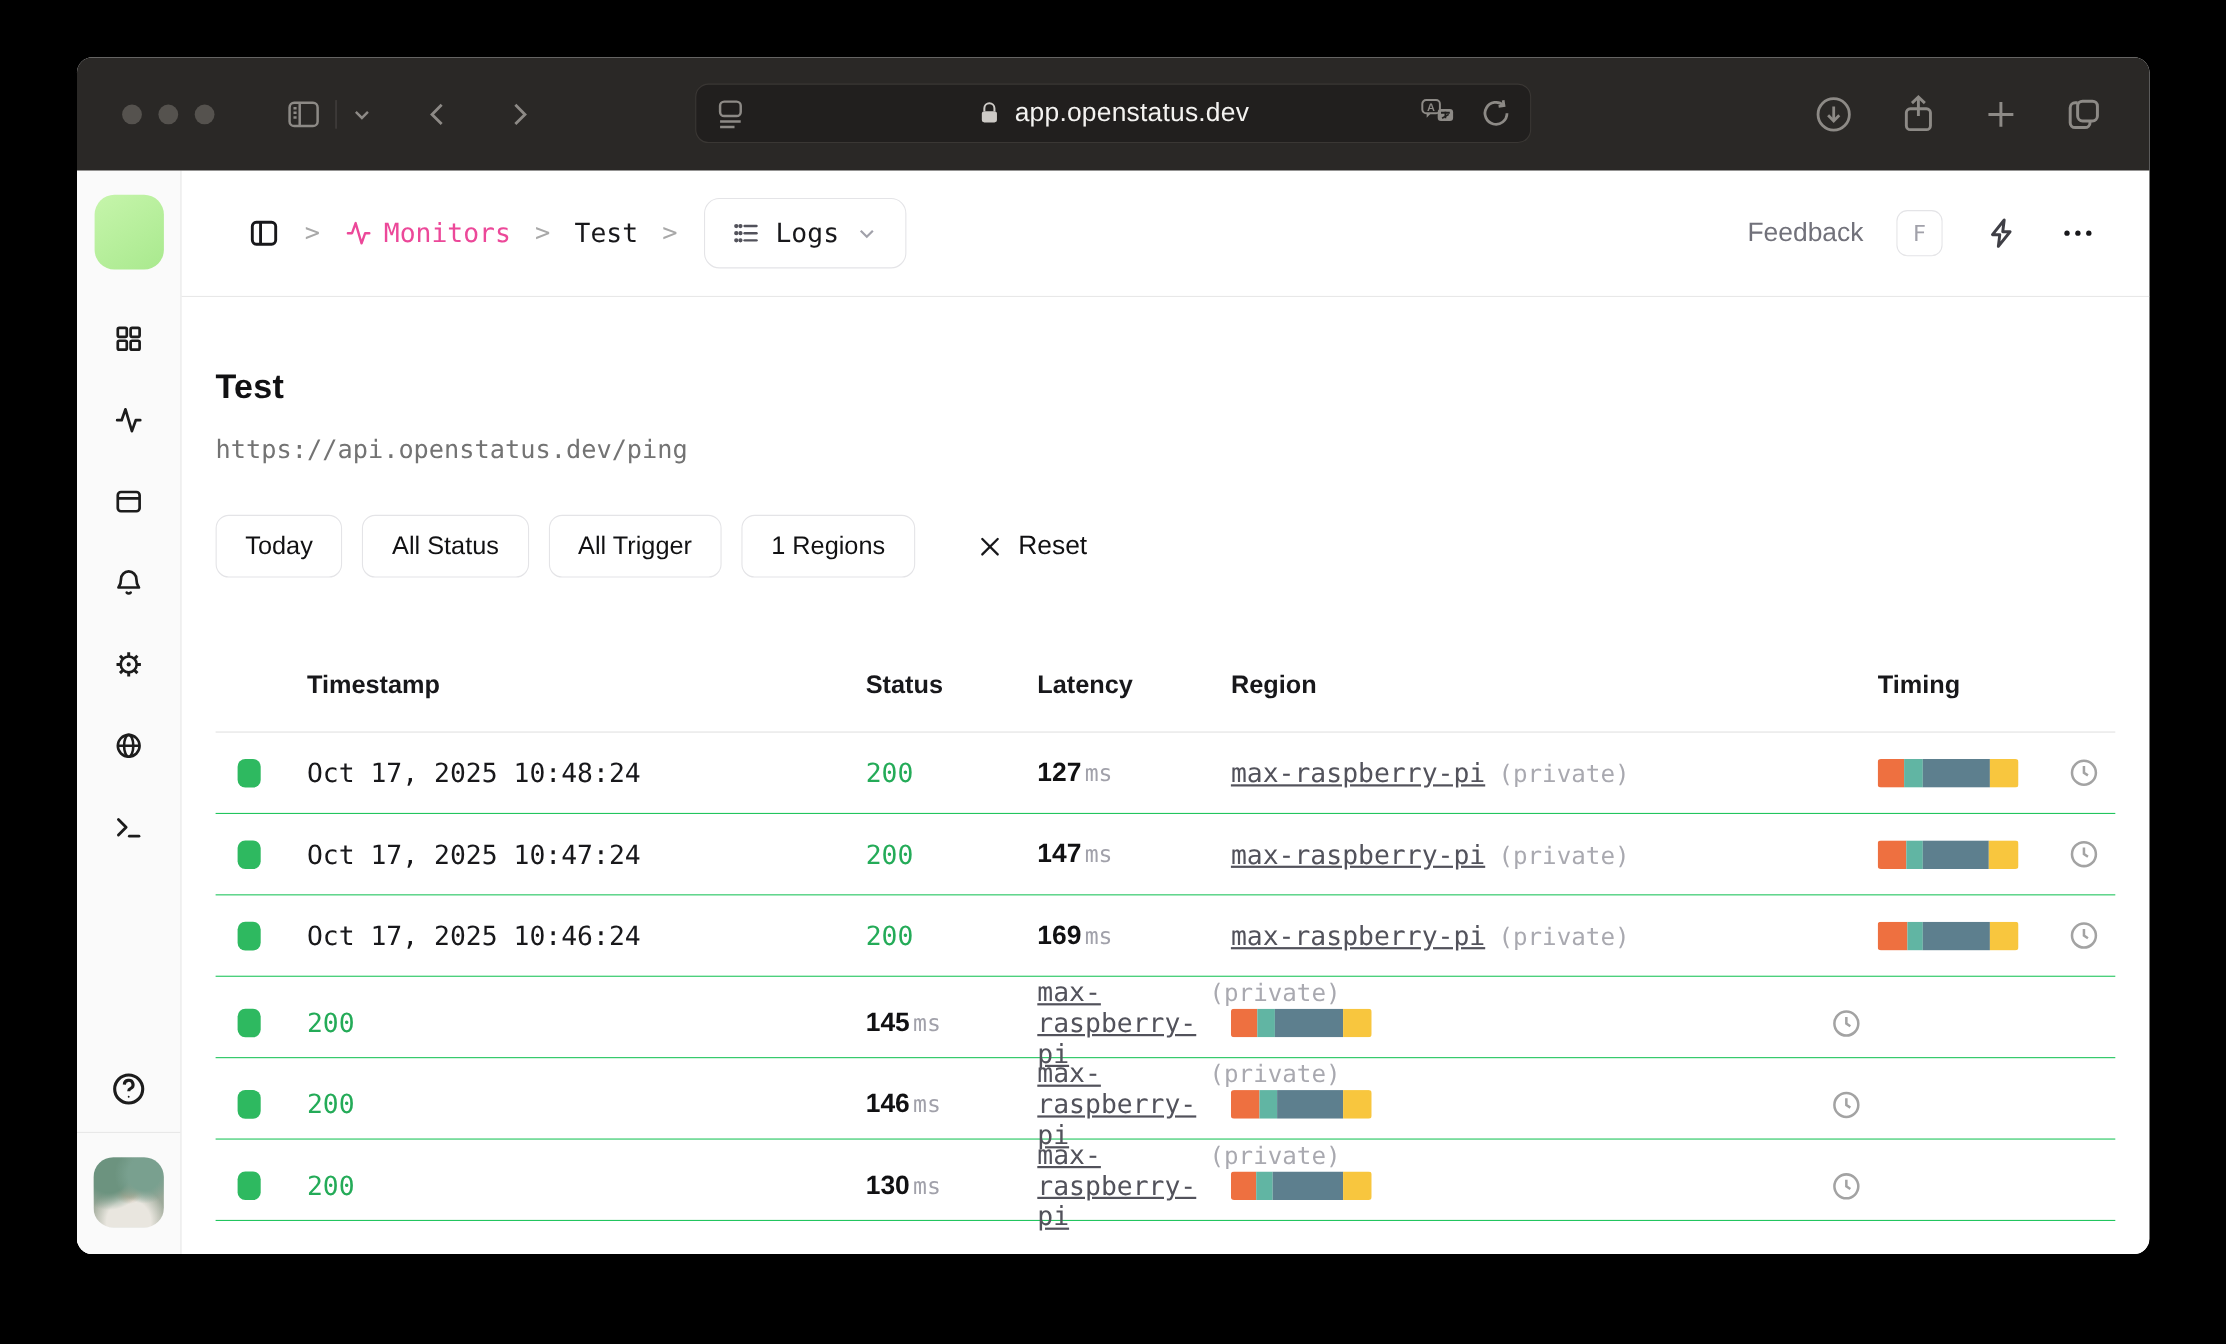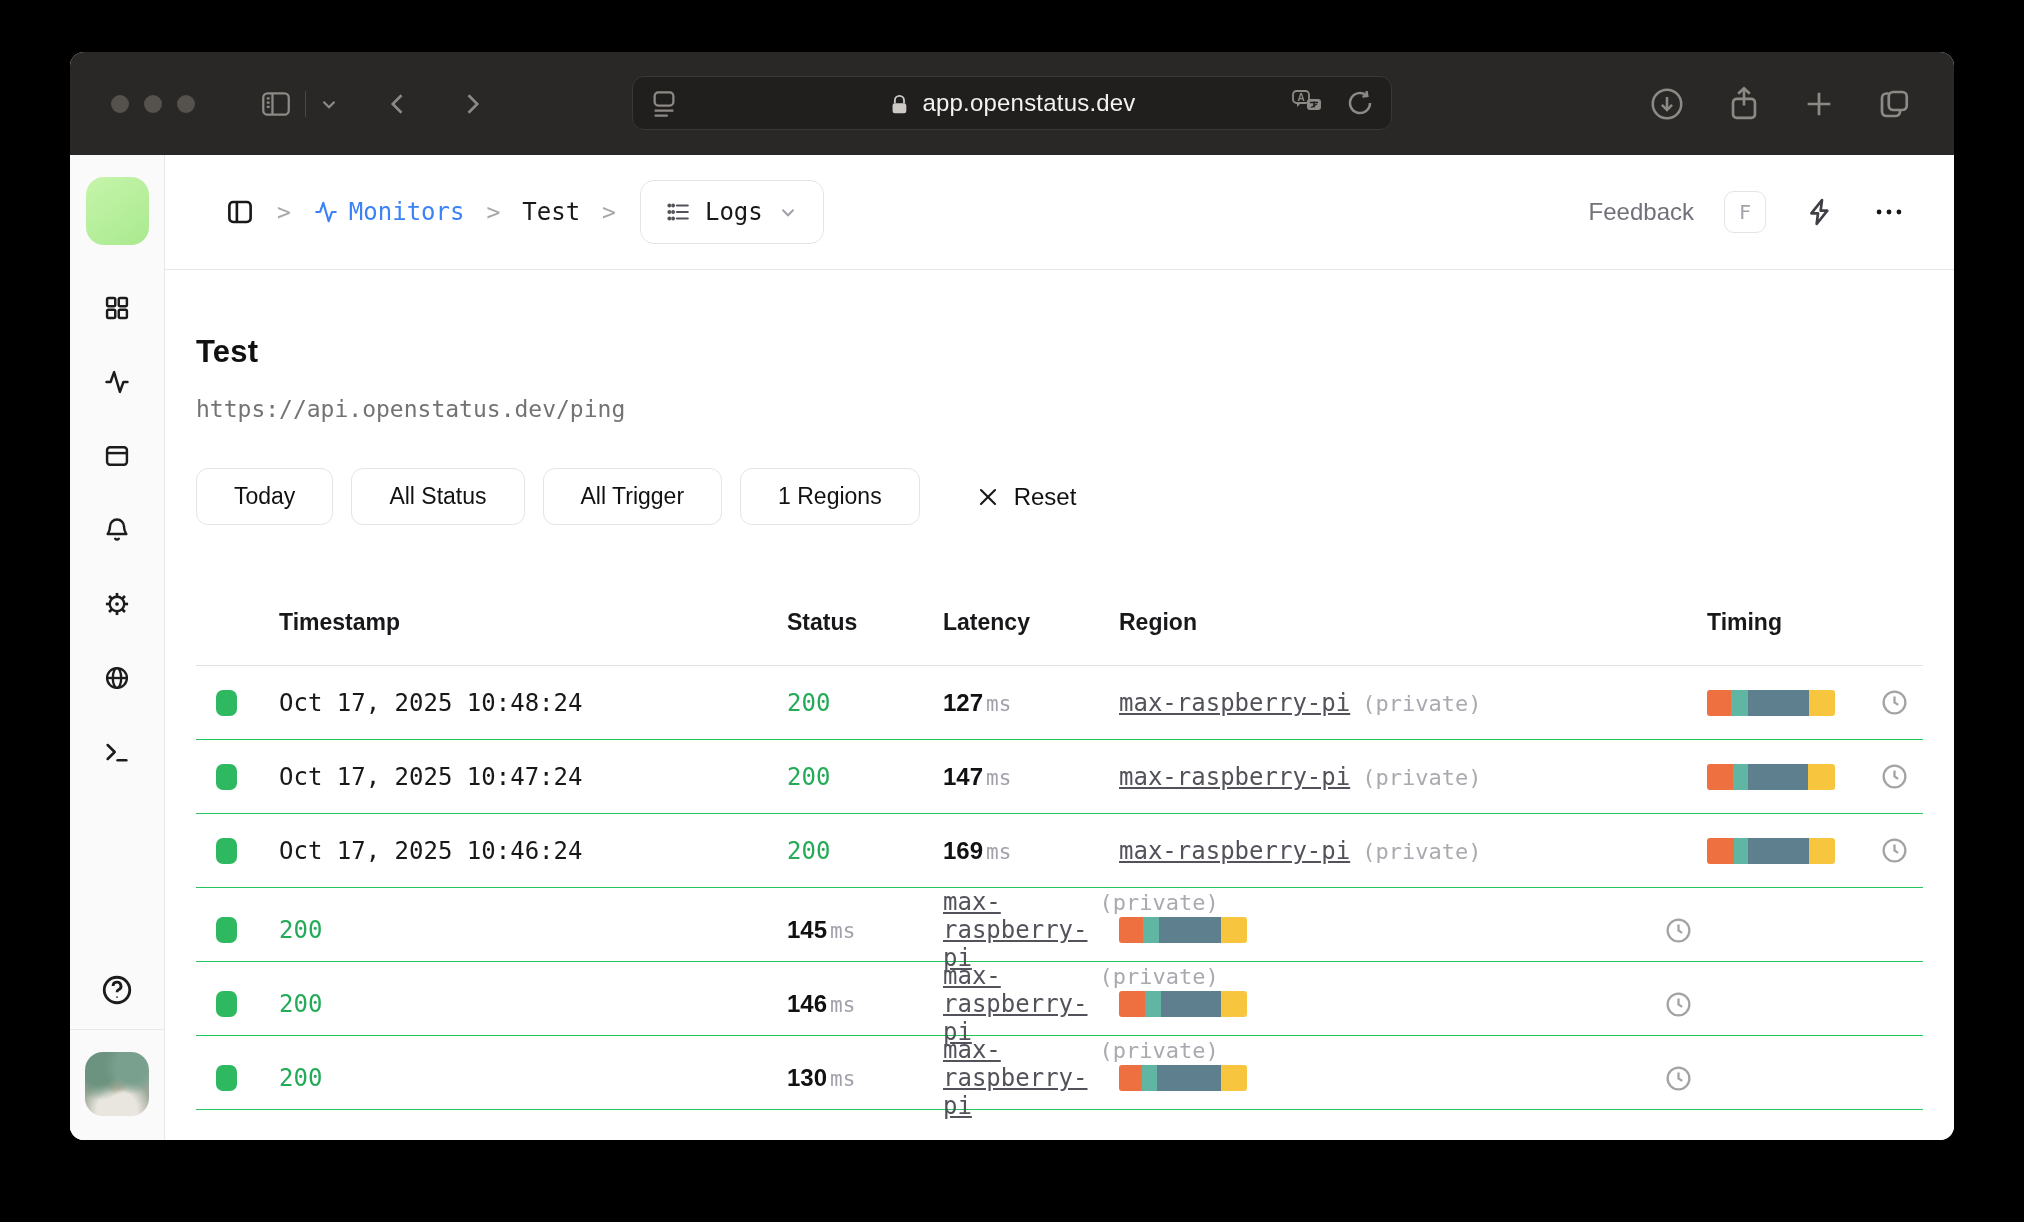--- a/index.html
+++ b/index.html
@@ -14,21 +14,21 @@
   
   .titlebar { position:relative; height:103px; background:#2a2826; display:flex; align-items:center; }
   .traffic { display:flex; gap:15px; margin-left:41px; }
   .traffic span { width:18px; height:18px; border-radius:50%; background:#55524e; }
   .tb-icon { color:#8d8a86; display:flex; align-items:center; justify-content:center; }
   .tb-left { display:flex; align-items:center; margin-left:64px; }
   .tb-divider { width:1px; height:26px; background:#4a4744; margin:0 12px; }
   .addressbar { position:absolute; left:50%; top:24px; transform:translateX(-50%);
     width:760px; height:54px; background:#211f1e; border:1px solid #3a3734; border-radius:12px;
     display:flex; align-items:center; padding:0 16px; }
-  .ab-center { position:absolute; left:50%; transform:translateX(-50%); display:flex; align-items:flex-end; gap:12px; }
+  .ab-center { position:absolute; left:50%; transform:translateX(-50%); display:flex; align-items:center; gap:12px; }
   .ab-domain { color:#f4f3f1; font-size:24px; letter-spacing:0.2px; }
   .ab-right { margin-left:auto; display:flex; align-items:center; gap:20px; color:#b5b2ae; }
   .tb-right { margin-left:auto; display:flex; align-items:center; gap:40px; padding-right:42px; color:#7f7c78; }
 
   
   .appbody { display:flex; height:985px; background:#fff; }
   .sidebar { width:95px; background:#fafafa; border-right:1px solid #e8e8e8;
     display:flex; flex-direction:column; align-items:center; flex-shrink:0; }
   .logo { width:63px; height:68px; border-radius:18px; margin-top:22px;
     background:linear-gradient(145deg,#c6f5ab,#a9e98e); }
@@ -45,37 +45,37 @@
       radial-gradient(circle at 50% 92%, #e9e6df 0 30%, transparent 52%),
       linear-gradient(#86a191,#a8ad9e); }
 
   .content { flex:1; display:flex; flex-direction:column; min-width:0; }
 
   
   .app-header { height:115px; border-bottom:1px solid #e8e8e8; display:flex; align-items:center;
     padding:0 48px 0 60px; flex-shrink:0; }
   .crumbs { display:flex; align-items:center; gap:22px; }
   .crumb-sep { color:#a8a8a8; font-size:23px; }
-  .crumb-muted { display:flex; align-items:center; gap:10px; color:#3b82f6; font-size:24px; }
+  .crumb-muted { display:flex; align-items:center; gap:10px; color:#ec4899; font-size:24px; }
   .crumb-current { color:#18181b; font-size:24px; }
   .logs-btn { display:flex; align-items:center; gap:14px; border:1px solid #e4e4e7; border-radius:14px;
     height:64px; padding:0 24px; background:#fff; cursor:pointer; margin-left:2px; }
   .logs-btn .lbl { font-size:24px; color:#18181b; }
   .hdr-right { margin-left:auto; display:flex; align-items:center; gap:30px; }
   .feedback { color:#71717a; font-size:24px; cursor:pointer; }
   .kbd { width:42px; height:42px; border:1px solid #e4e4e7; border-radius:10px; display:flex;
     align-items:center; justify-content:center; color:#a1a1aa; font-size:20px; }
 
   
   .main { padding:0 31px; flex:1; min-width:0; }
   h1.page-title { font-size:31px; font-weight:700; color:#111113; margin-top:64px; letter-spacing:0.2px; }
   .endpoint { font-size:23px; color:#737373; margin-top:26px; }
   .filters { display:flex; align-items:center; gap:18px; margin-top:46px; }
   .chip { height:57px; border:1px solid #e4e4e7; border-radius:12px; background:#fff;
-    padding:0 37px; font-size:23px; font-weight:500; color:#111113; display:flex; align-items:center;
+    padding:0 26px; font-size:23px; font-weight:500; color:#111113; display:flex; align-items:center;
     font-family:"Liberation Sans",sans-serif; cursor:pointer; }
   .reset { display:flex; align-items:center; gap:14px; margin-left:38px; cursor:pointer; }
   .reset .lbl { font-size:24px; font-weight:500; color:#111113; }
 
   
   .table { margin-top:54px; }
   .tr { display:grid; grid-template-columns:83px 508px 156px 176px 588px 1fr; align-items:center; }
   .thead { height:87px; border-bottom:1px solid #e2e2e2; font-size:23px; font-weight:600; color:#18181b; }
   .row { height:74px; border-bottom:1px solid #22c55e; cursor:pointer; }
   .cell-ind { padding-left:20px; }

